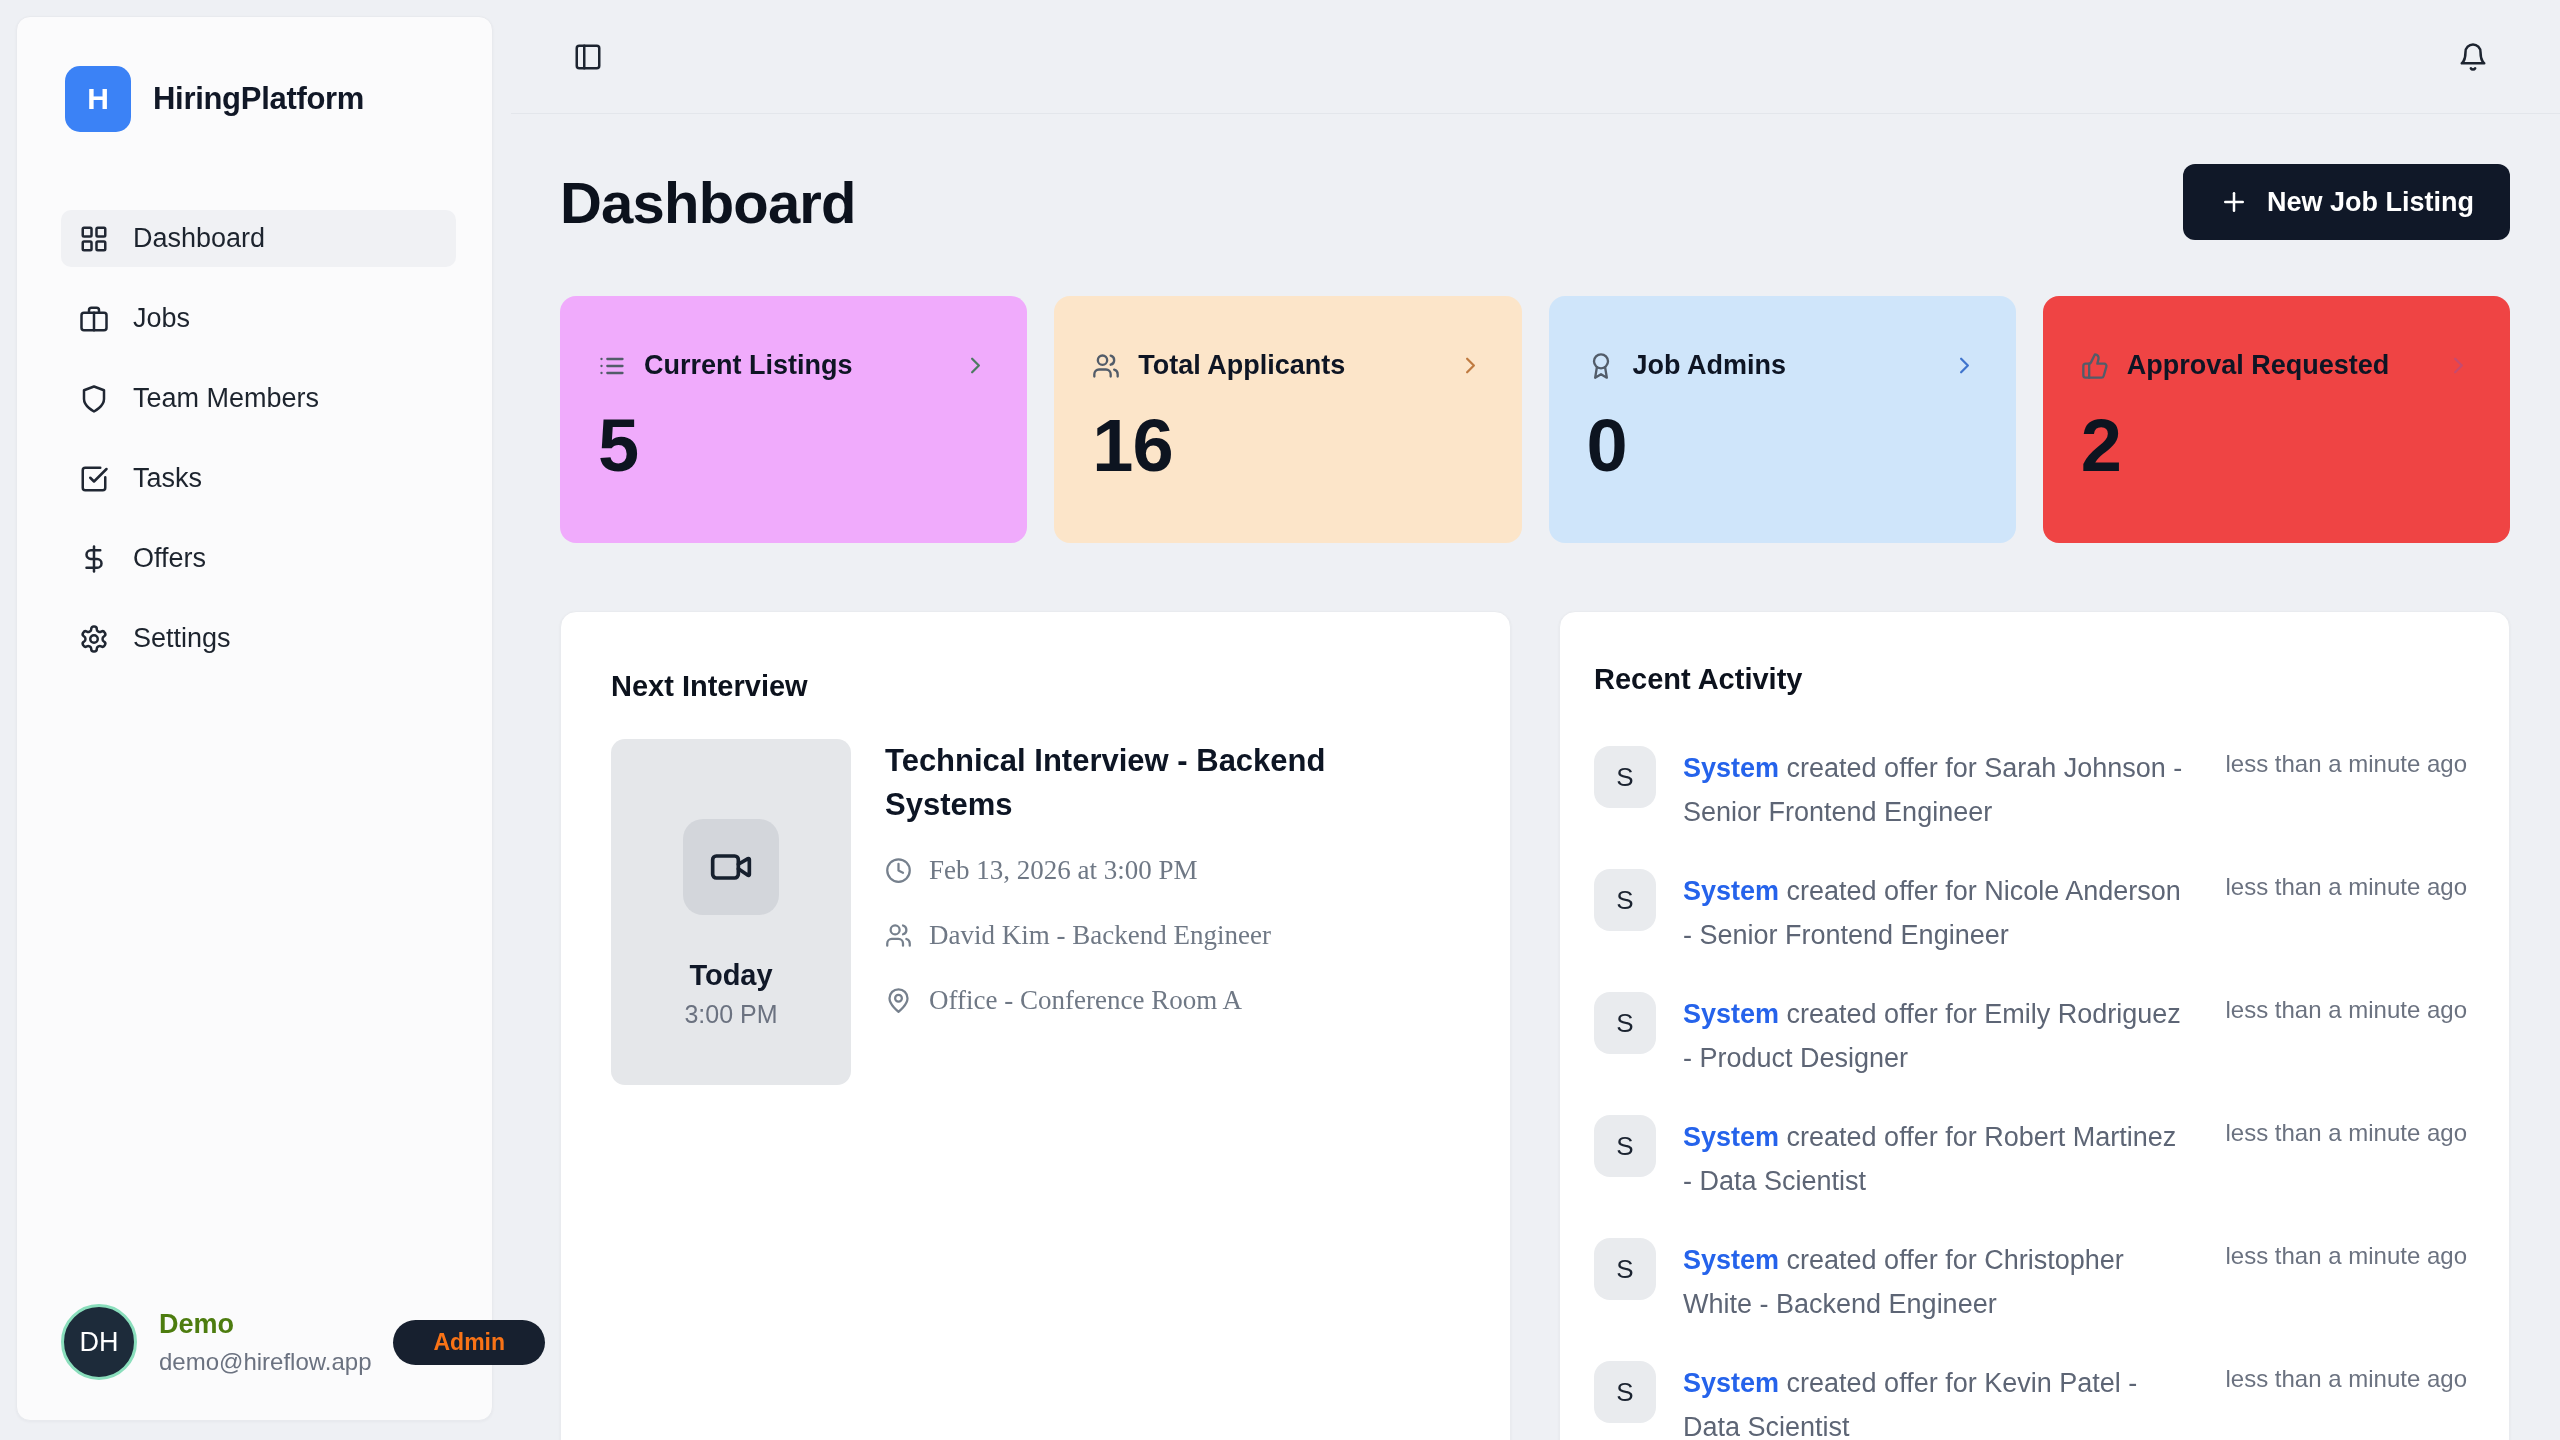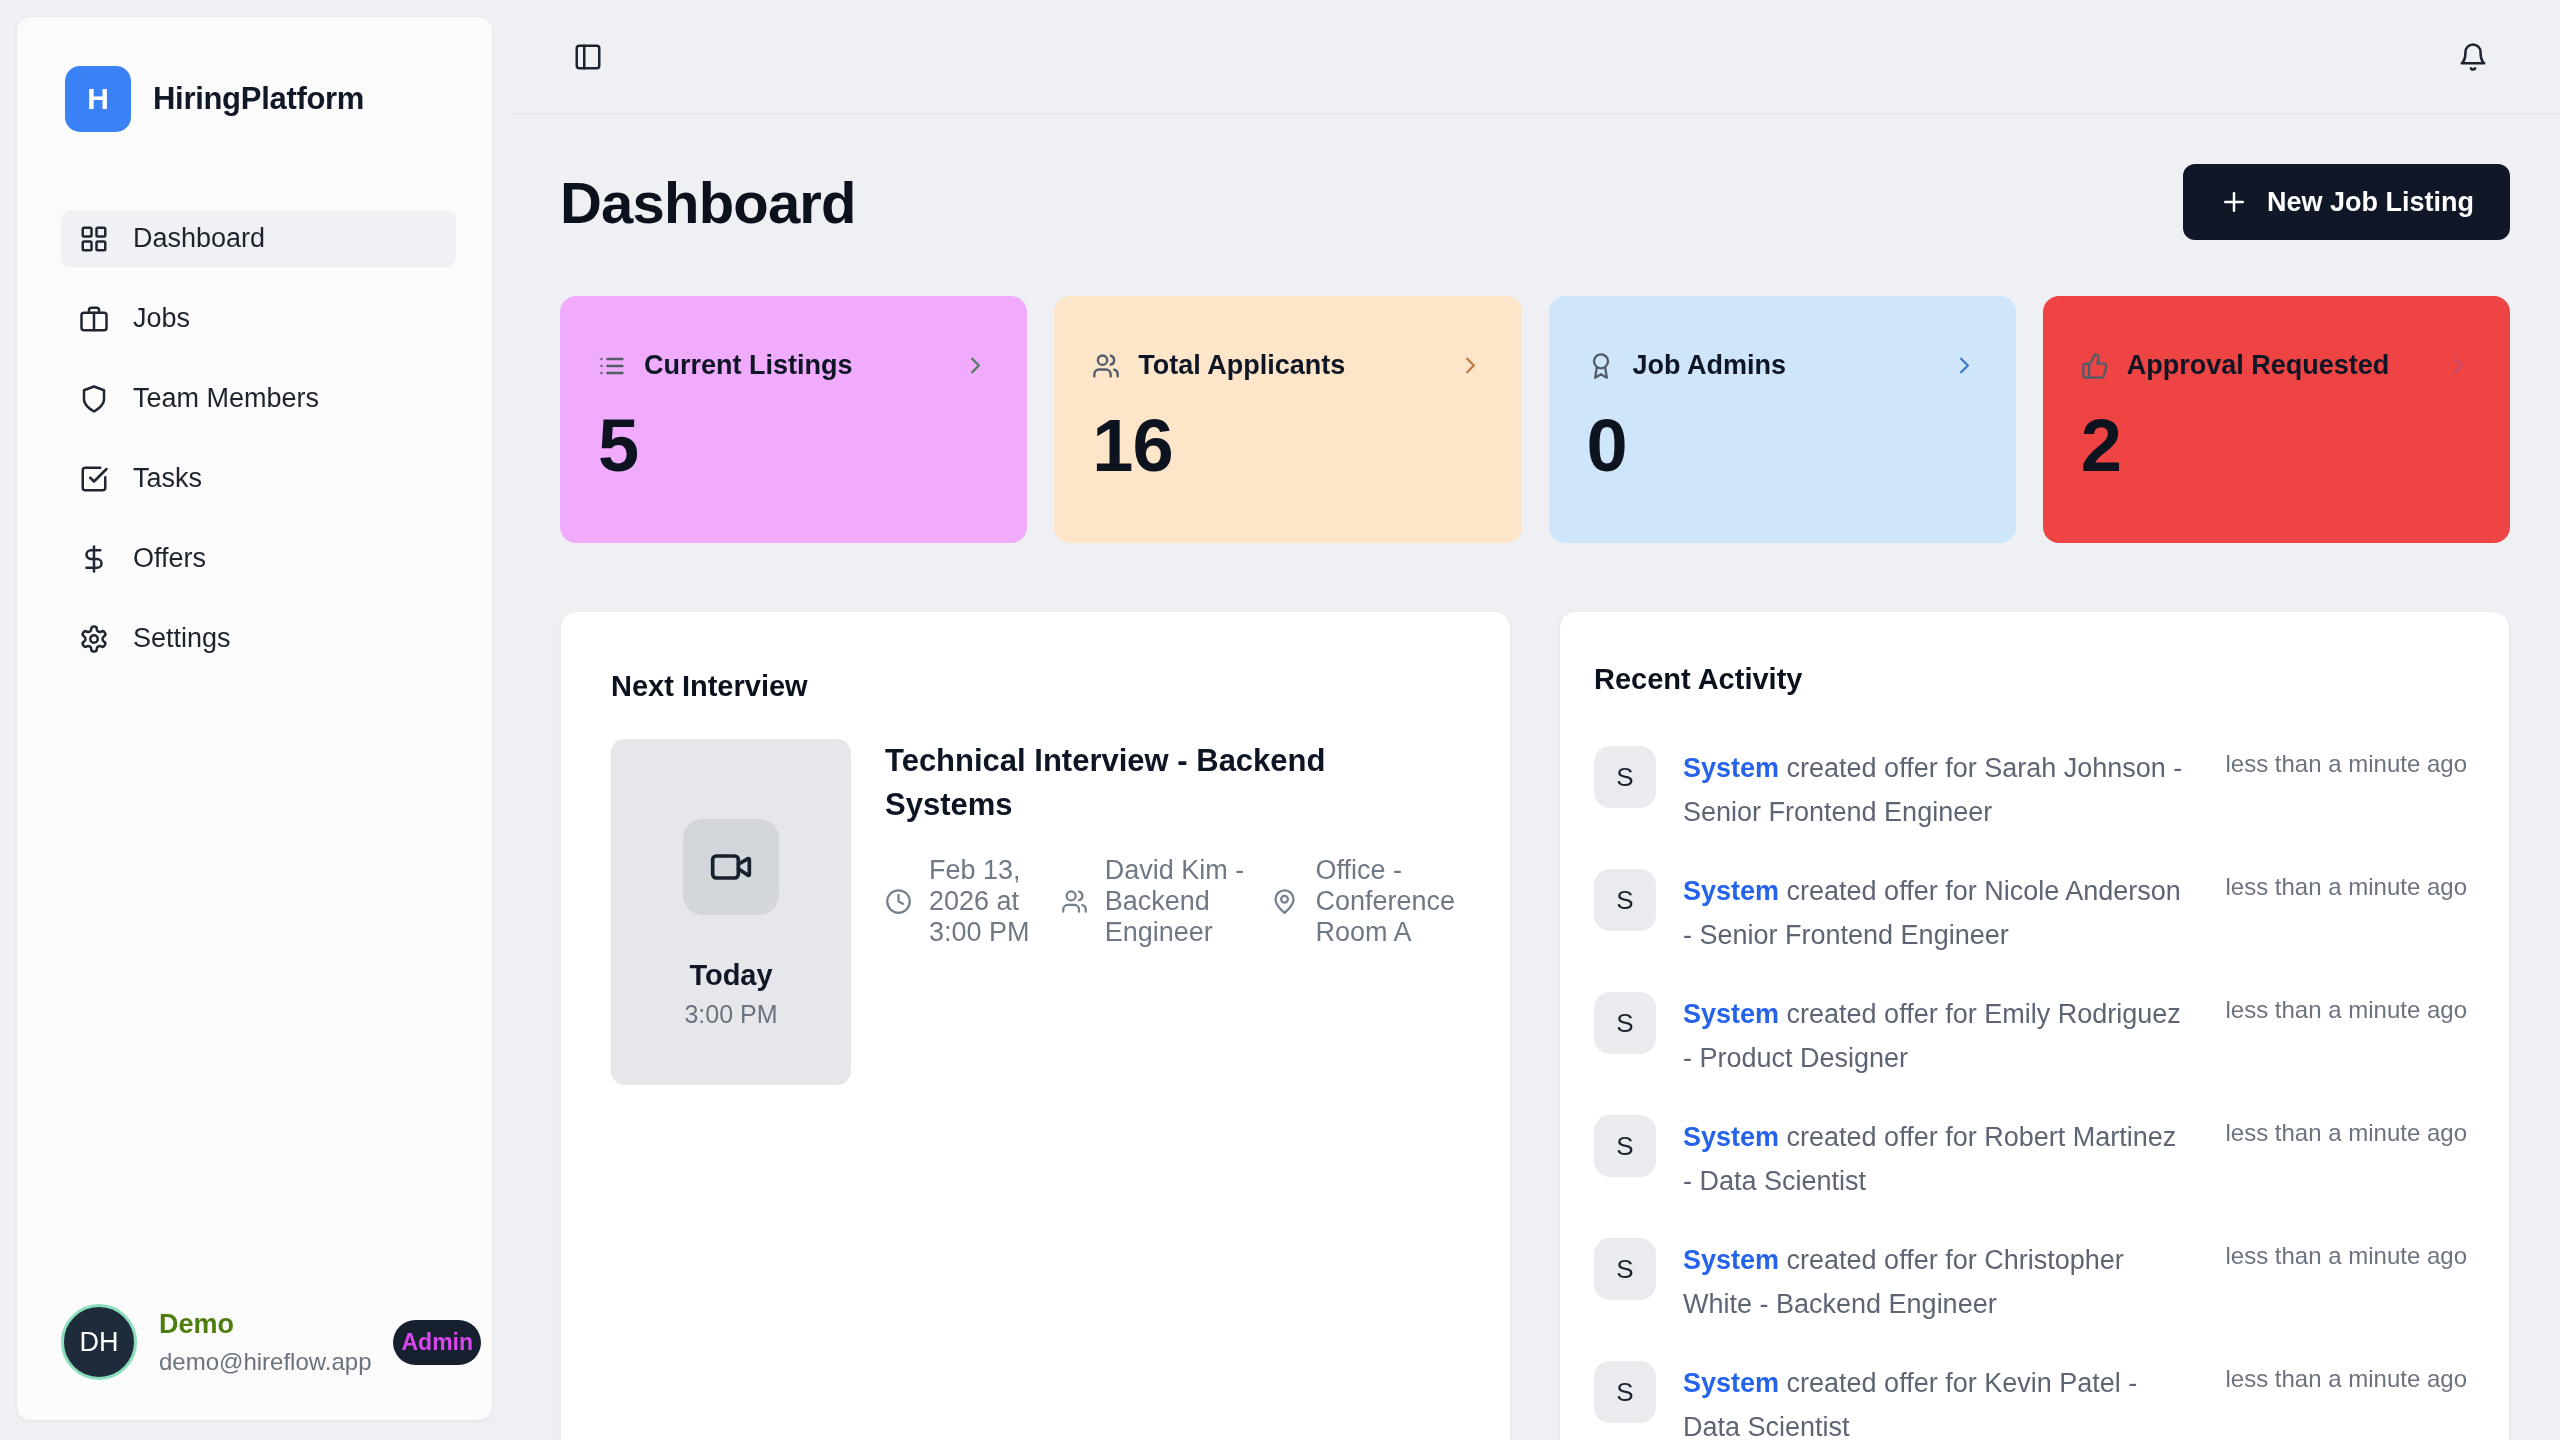--- a/index.html
+++ b/index.html
@@ -40,22 +40,22 @@
   .user-row { margin-top:auto; margin-bottom:40px; display:flex; align-items:center; gap:22px; }
   .avatar {
     width:76px; height:76px; border-radius:50%; background:#1d2b3a;
     border:3px solid #8adebc; color:#fff; font-size:27px; font-weight:500;
     display:flex; align-items:center; justify-content:center; flex:none;
   }
   .user-meta { display:flex; flex-direction:column; gap:8px; }
   .user-name { font-size:27px; font-weight:600; color:#4d7c0f; }
   .user-email { font-size:24px; color:#6b7280; }
   .role-badge {
-    margin-left:auto; background:#17202f; color:#d946ef; border-radius:999px;
-    padding:9px 8px; font-size:23px; font-weight:700;
+    margin-left:auto; background:#17202f; color:#f97316; border-radius:999px;
+    padding:9px 40px; font-size:23px; font-weight:700;
   }
 
   
   .main { position:absolute; left:511px; top:0; right:0; bottom:0; }
   .topbar {
     height:114px; border-bottom:1px solid #e3e6eb;
     display:flex; align-items:center; padding:0 72px 0 62px;
   }
   .icon-btn { width:30px; height:30px; color:#1d2430; cursor:pointer; }
   .topbar .bell { margin-left:auto; }
@@ -103,21 +103,21 @@
   .video-chip {
     margin-top:80px; width:96px; height:96px; border-radius:20px; background:#d3d6db;
     display:flex; align-items:center; justify-content:center; color:#16202e;
   }
   .video-chip svg { width:44px; height:44px; }
   .tile-day { margin-top:44px; font-size:29px; font-weight:700; color:#101828; }
   .tile-time { margin-top:8px; font-size:25px; color:#6b7280; }
 
   .interview-info { flex:1; display:flex; flex-direction:column; }
   .interview-title { font-size:31px; font-weight:600; color:#0d1524; line-height:44px; max-width:480px; }
-  .detail-list { margin-top:28px; display:flex; flex-direction:row; gap:7px; }
+  .detail-list { margin-top:28px; display:flex; flex-direction:column; gap:34px;font-family:Liberation Serif, serif; }
   .detail-row { display:flex; align-items:center; gap:17px; font-size:27px; color:#6f7885; }
   .detail-row svg { width:27px; height:27px; color:#76808d; flex:none; }
   .interview-footer { margin-top:auto; display:flex; align-items:center; }
   .interviewers { display:flex; align-items:center; gap:13px; font-size:26px; color:#6f7885; }
   .interviewers svg { width:26px; height:26px; color:#76808d; }
   .secondary-btn {
     margin-left:auto; background:#eef1f6; border:1px solid #e0e4ea; border-radius:10px;
     height:64px; padding:0 30px; font-size:27px; font-weight:600; color:#101828;
     display:flex; align-items:center; cursor:pointer;
     font-family:"Liberation Sans", sans-serif;

